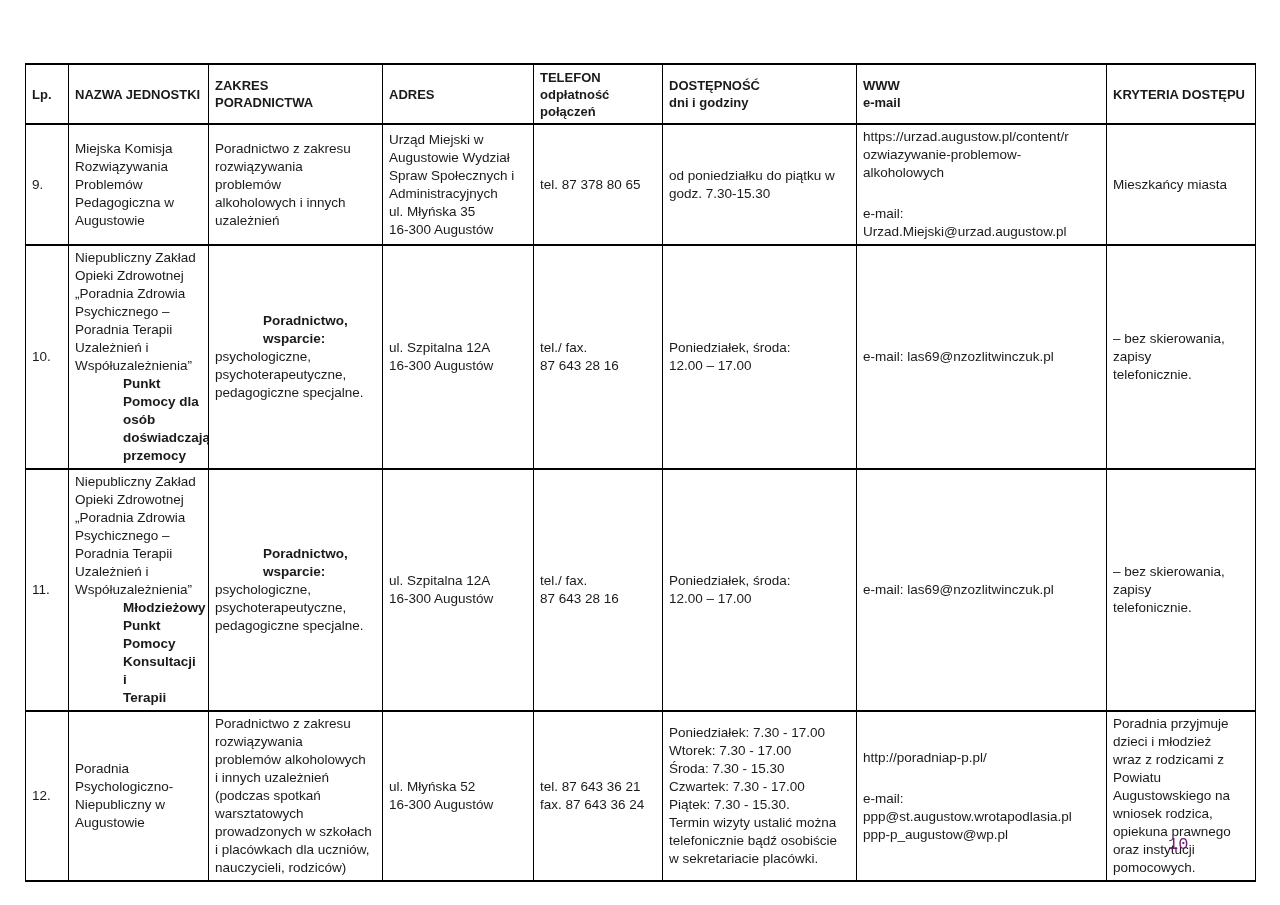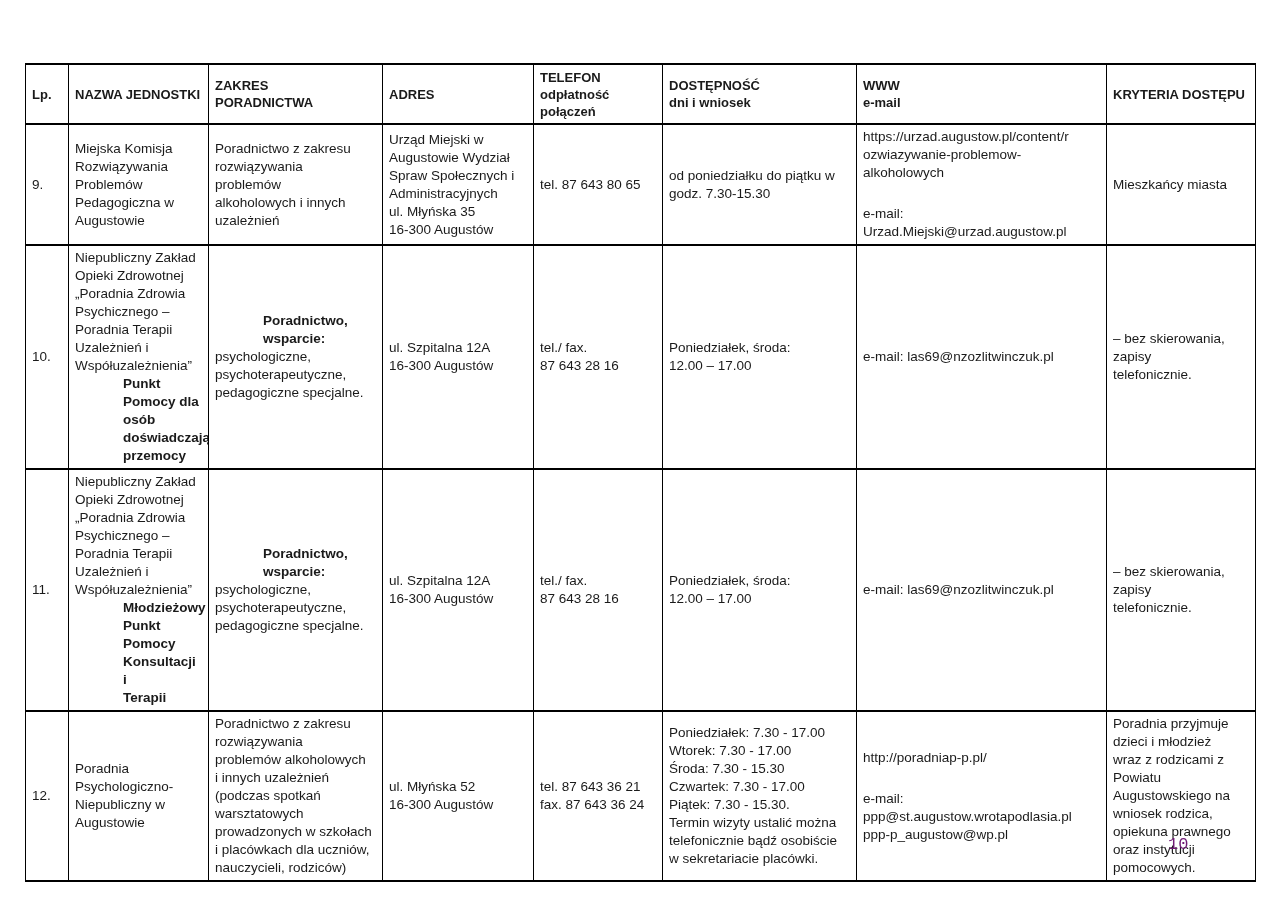--- a/index.html
+++ b/index.html
@@ -76,21 +76,21 @@
     <tr>
       <th><span class="ml">Lp.</span></th>
       <th><span class="ml">NAZWA JEDNOSTKI</span></th>
       <th><span class="ml">ZAKRES
 PORADNICTWA</span></th>
       <th><span class="ml">ADRES</span></th>
       <th><span class="ml">TELEFON
 odpłatność
 połączeń</span></th>
       <th><span class="ml">DOSTĘPNOŚĆ
-dni i wniosek</span></th>
+dni i godziny</span></th>
       <th><span class="ml">WWW
 e-mail</span></th>
       <th><span class="ml">KRYTERIA DOSTĘPU</span></th>
     </tr>
   </thead>
   <tbody>
 
     <tr class="h-r9">
       <td><span>9.</span></td>
       <td><span class="ml">Miejska Komisja
@@ -102,21 +102,21 @@
 rozwiązywania
 problemów
 alkoholowych i innych
 uzależnień</span></td>
       <td><span class="ml">Urząd Miejski w
 Augustowie Wydział
 Spraw Społecznych i
 Administracyjnych
 ul. Młyńska 35
 16-300 Augustów</span></td>
-      <td><span class="ml">tel. 87 643 80 65</span></td>
+      <td><span class="ml">tel. 87 378 80 65</span></td>
       <td><span class="ml">od poniedziałku do piątku w
 godz. 7.30-15.30</span></td>
       <td>
         <span class="ml blk para">https://urzad.augustow.pl/content/r
 ozwiazywanie-problemow-
 alkoholowych</span>
         <span class="ml blk para">e-mail:
 Urzad.Miejski@urzad.augustow.pl</span>
       </td>
       <td><span class="ml">Mieszkańcy miasta</span></td>

